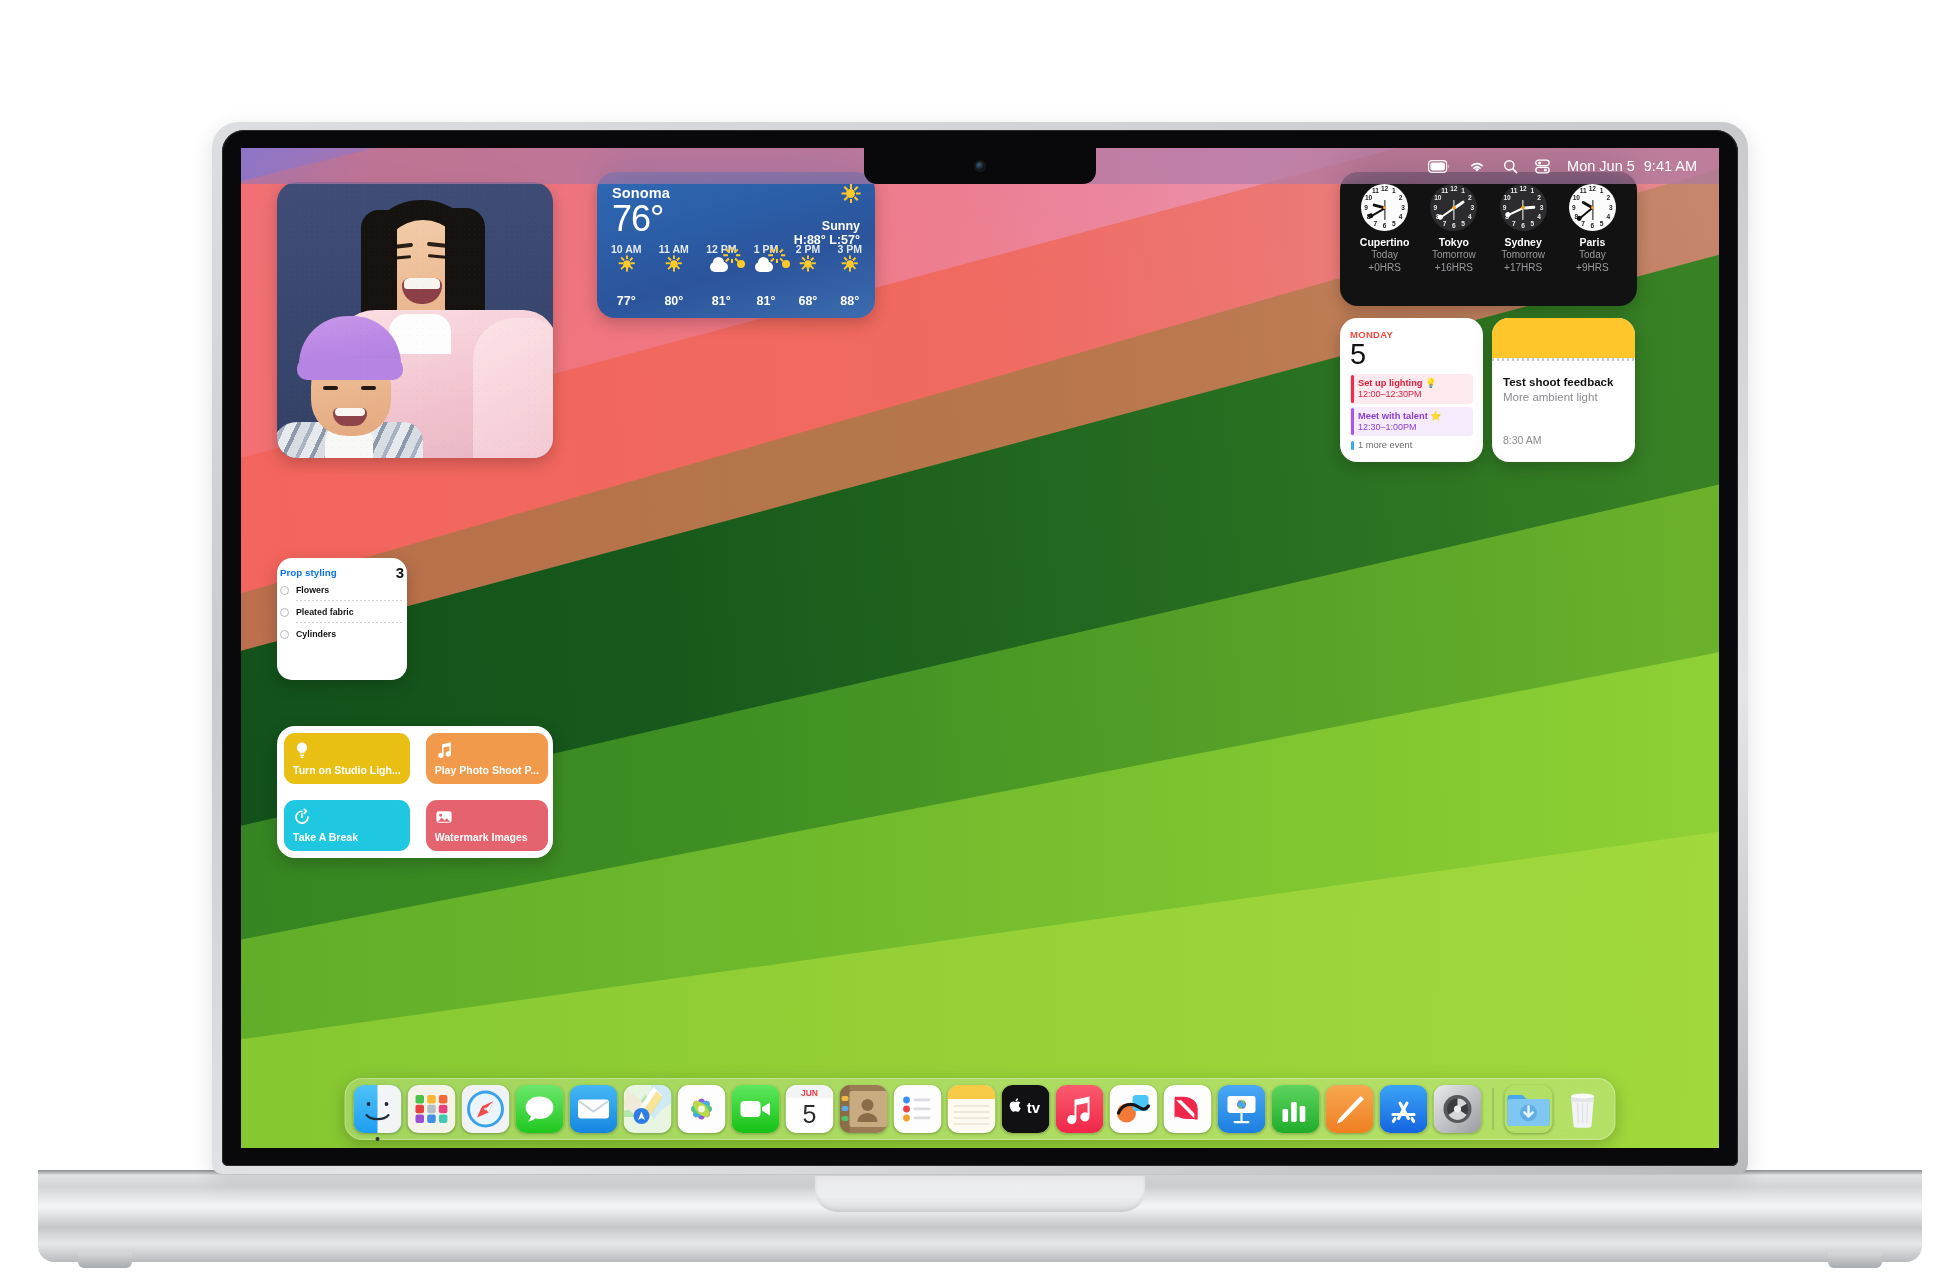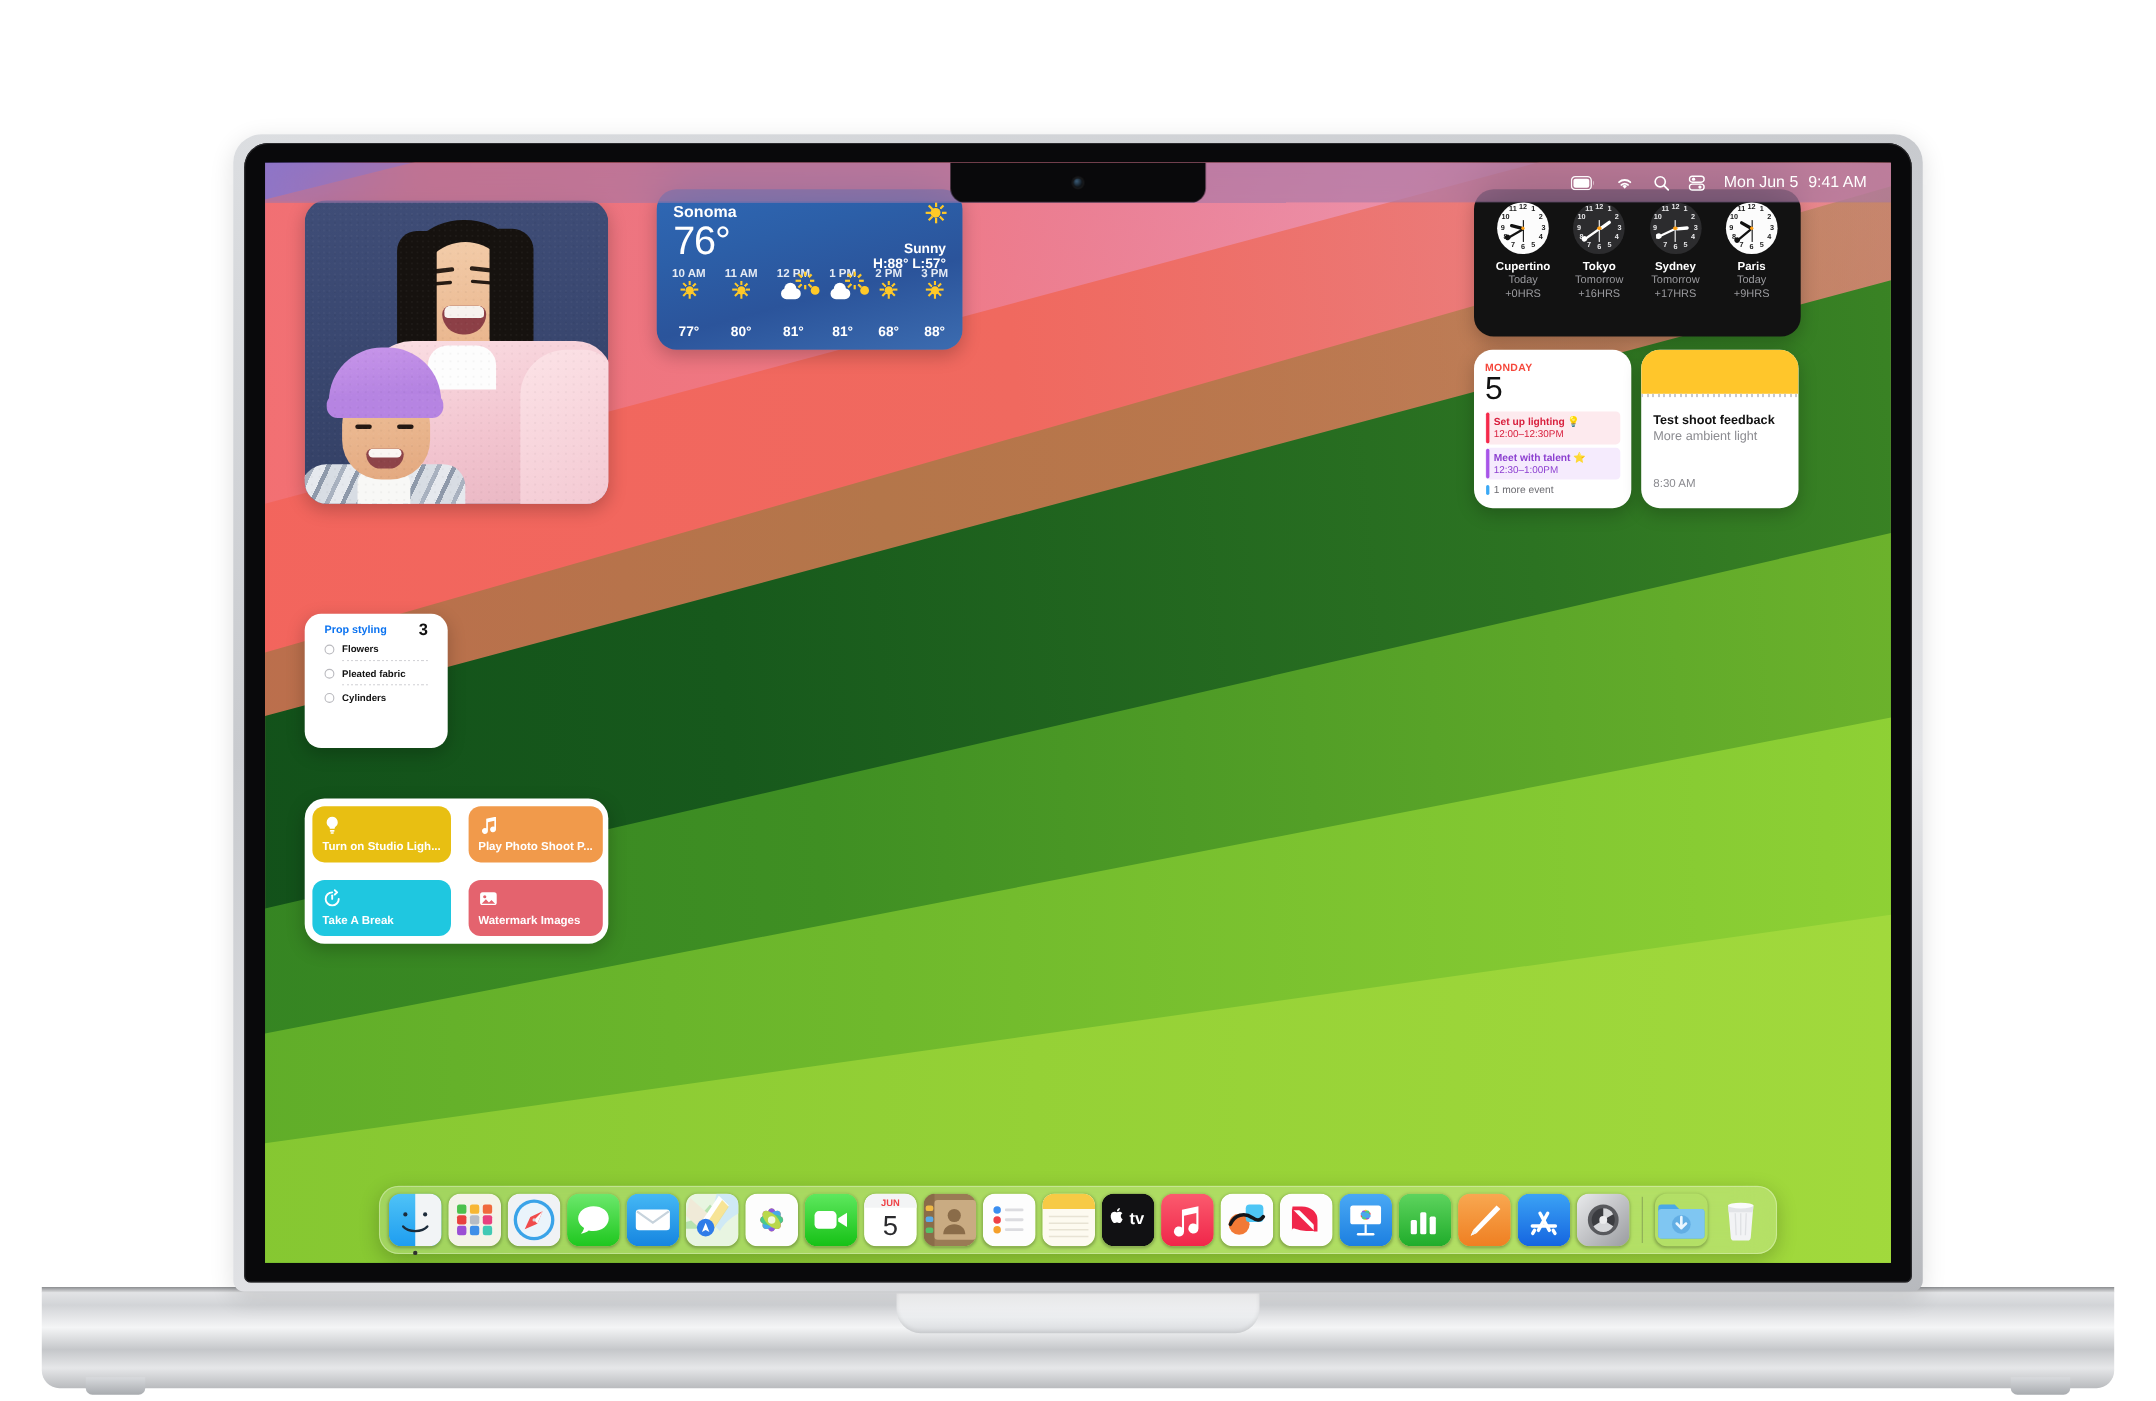--- a/index.html
+++ b/index.html
@@ -264,21 +264,21 @@
   .nt-head{ height:40px; background:#ffc62b; }
   .nt-perf{ height:3px; background:repeating-linear-gradient(90deg,
       #c9c9cc 0 2px, transparent 2px 5px); }
   .nt-body{ padding:14px 11px 0; }
   .nt-t1{ font-size:11.5px; font-weight:700; color:#111; line-height:15px; }
   .nt-t2{ font-size:11.5px; color:#8b8b90; line-height:15px; }
   .nt-time{ position:absolute; left:11px; bottom:16px; font-size:10.5px; color:#8b8b90; }
 
   
   #w-rem{ left:36px; top:410px; width:130px; height:122px;
-    background:#fff; border-radius:15px; padding:9px 18px; }
+    background:#fff; border-radius:15px; padding:9px 3px; }
   .rm-head{ display:flex; justify-content:space-between; align-items:flex-start; }
   .rm-title{ font-size:9.8px; font-weight:700; color:#0a72f0; }
   .rm-count{ font-size:15px; font-weight:700; color:#111; line-height:12px; }
   .rm-item{ display:flex; align-items:center; gap:7px; padding:6px 0 0; }
   .rm-circ{ width:9px; height:9px; border:1.1px solid #b9b9be; border-radius:50%; flex:none; }
   .rm-lbl{ font-size:8.8px; font-weight:700; color:#121212; }
   .rm-div{ height:1px; margin:5px 0 0 16px;
     background:repeating-linear-gradient(90deg,#d4d4d8 0 2px,transparent 2px 4px); }
 
   

